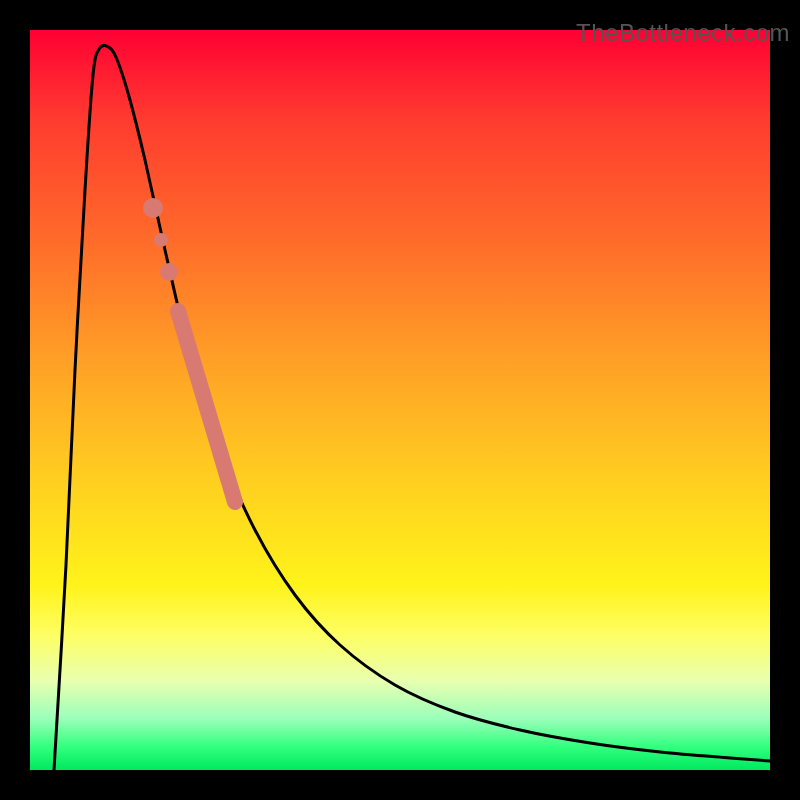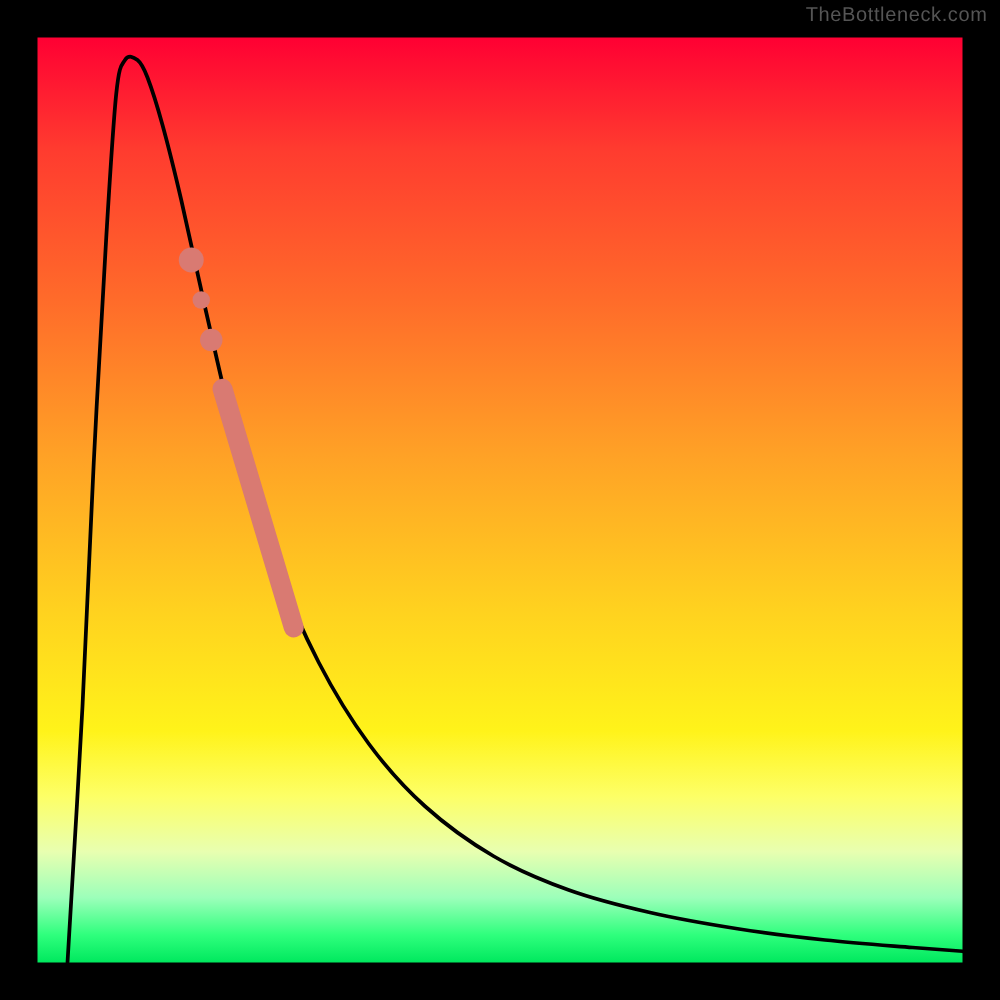--- a/index.html
+++ b/index.html
@@ -33,24 +33,24 @@
       #fff31a 75%,
       #fdff66 82%,
       #e8ffb0 88%,
       #9cffba 93%,
       #2fff7d 97%,
       #00e85e 100%
     );
   }
   .watermark {
     position: absolute;
-    top: 4px;
+    top: 19px;
     right: 10px;
     color: #555;
-    font-size: 16px;
+    font-size: 24px;
     font-weight: 500;
     letter-spacing: 0.5px;
     user-select: none;
   }
   svg.curve {
     position: absolute;
     left: 0;
     top: 0;
     width: 740px;
     height: 740px;

